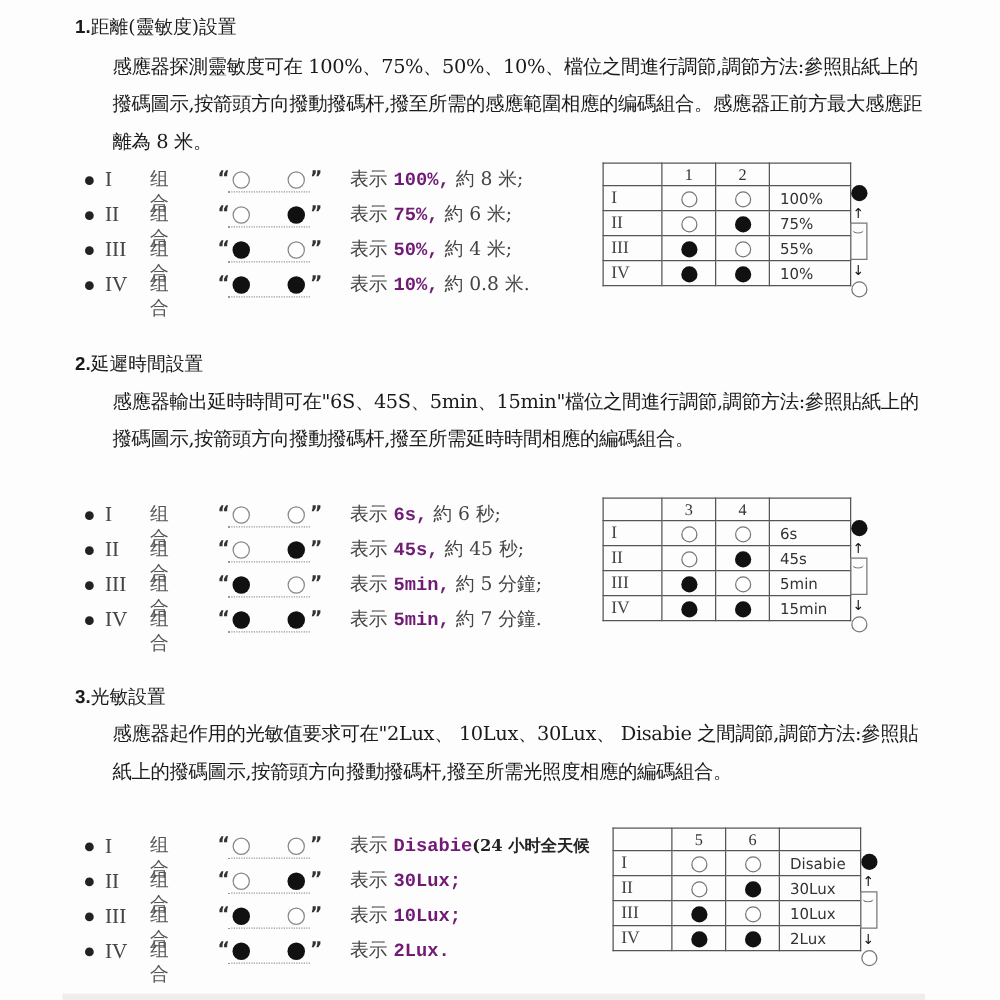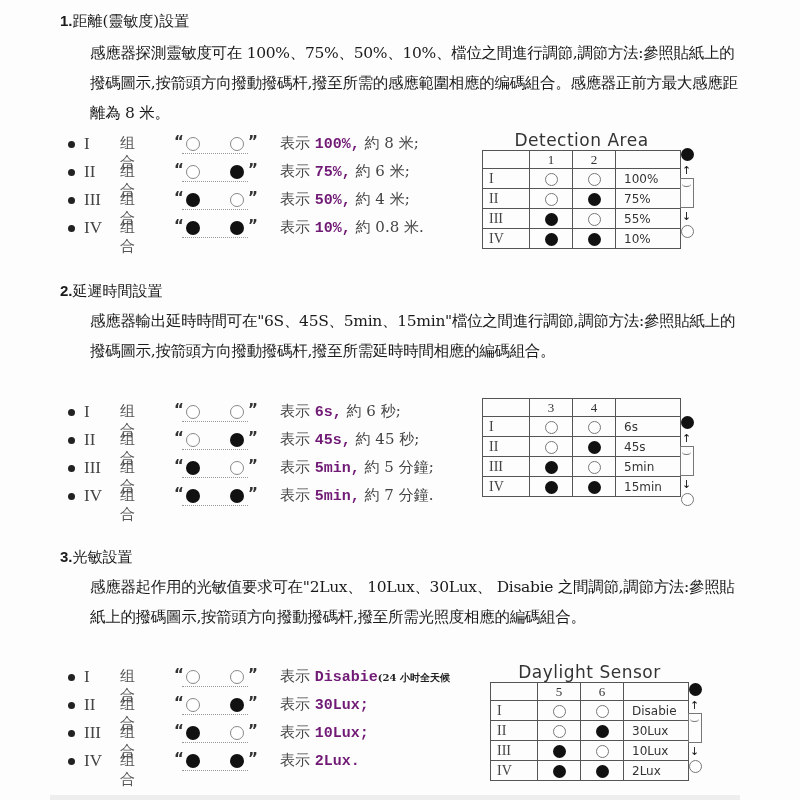--- a/index.html
+++ b/index.html
@@ -15,21 +15,21 @@
   .opt .dot { position:absolute; left:0; top:10px; width:7px; height:7px; border-radius:50%; background:#222; }
   .opt .roman { position:absolute; left:16px; top:3px; font-family:"Liberation Serif", serif; font-size:17px; color:#444; }
   .opt .combo { position:absolute; left:52px; top:3px; color:#555; font-family:"DejaVu Sans", sans-serif; font-size:15px; }
   .opt .quote { position:absolute; top:2px; font-family:"DejaVu Sans", sans-serif; font-size:15px; font-weight:bold; color:#333; }
   .opt .c { position:absolute; top:6px; width:14px; height:14px; border-radius:50%; box-sizing:border-box; }
   .c.off { border:1.3px solid #888; background:#fff; }
   .c.on { background:#111; }
   .opt .uline { position:absolute; top:22px; height:0; border-top:1px dotted #999; }
   .opt .desc { position:absolute; left:212px; top:3px; font-size:15px; color:#444; white-space:nowrap; }
   .opt .desc b { font-family:Liberation Mono, monospace; color:#701a75; font-weight:bold; }
-  .opt .desc small { font-size:10px; font-weight:bold; color:#222; }
+  .opt .desc small { font-size:13px; font-weight:bold; color:#222; }
   .tbl-wrap { position:absolute; }
   .tbl-title { text-align:center; font-family:"DejaVu Sans", sans-serif; font-size:17px; color:#333; letter-spacing:0.5px; height:20px; line-height:20px; }
   table.dip { border-collapse:collapse; }
   table.dip td { border:1.5px solid #555; height:17px; padding:0; text-align:center; vertical-align:middle; }
   table.dip td.rn { width:40px; text-align:left; padding-left:6px; font-family:"Liberation Serif", serif; font-size:14px; color:#444; }
   table.dip td.sw { width:42px; }
   table.dip td.hd { font-family:"Liberation Serif", serif; font-size:13px; color:#333; }
   table.dip td.val { width:56px; text-align:left; padding-left:8px; font-family:"DejaVu Sans", sans-serif; font-weight:normal; font-size:12px; color:#333; }
   .cc { display:inline-block; width:13px; height:13px; border-radius:50%; box-sizing:border-box; vertical-align:middle; }
   .cc.off { border:1.2px solid #777; background:#fff; }
@@ -88,21 +88,20 @@
           <span class="combo">组合</span>
           <span class="quote" style="left: 106px;">“</span>
           <span class="c on" style="left: 118px;"></span>
           <span class="c on" style="left: 162px;"></span>
           <span class="quote" style="left: 180px;">”</span>
           <span class="uline" style="left: 114px; width: 66px;"></span>
           <span class="desc"><span class="">表示 </span><b>10%,</b><span class=""> 約 0.8 米.</span></span>
         </div>
       </div>
     <div class="tbl-wrap" style="left: 482px; top: 130px;">
-      <div class="tbl-title">Detection Area</div>
       <table class="dip">
           <tbody>
             <tr>
               <td class="rn"></td>
               <td class="sw hd">1</td>
               <td class="sw hd">2</td>
               <td class="val"></td>
             </tr>
             <tr>
               <td class="rn">I</td>
@@ -277,21 +276,20 @@
           <span class="combo">组合</span>
           <span class="quote" style="left: 106px;">“</span>
           <span class="c on" style="left: 118px;"></span>
           <span class="c on" style="left: 162px;"></span>
           <span class="quote" style="left: 180px;">”</span>
           <span class="uline" style="left: 114px; width: 66px;"></span>
           <span class="desc"><span class="">表示 </span><b>2Lux.</b></span>
         </div>
       </div>
     <div class="tbl-wrap" style="left: 490px; top: 662px;">
-      <div class="tbl-title">Daylight Sensor</div>
       <table class="dip">
           <tbody>
             <tr>
               <td class="rn"></td>
               <td class="sw hd">5</td>
               <td class="sw hd">6</td>
               <td class="val"></td>
             </tr>
             <tr>
               <td class="rn">I</td>

